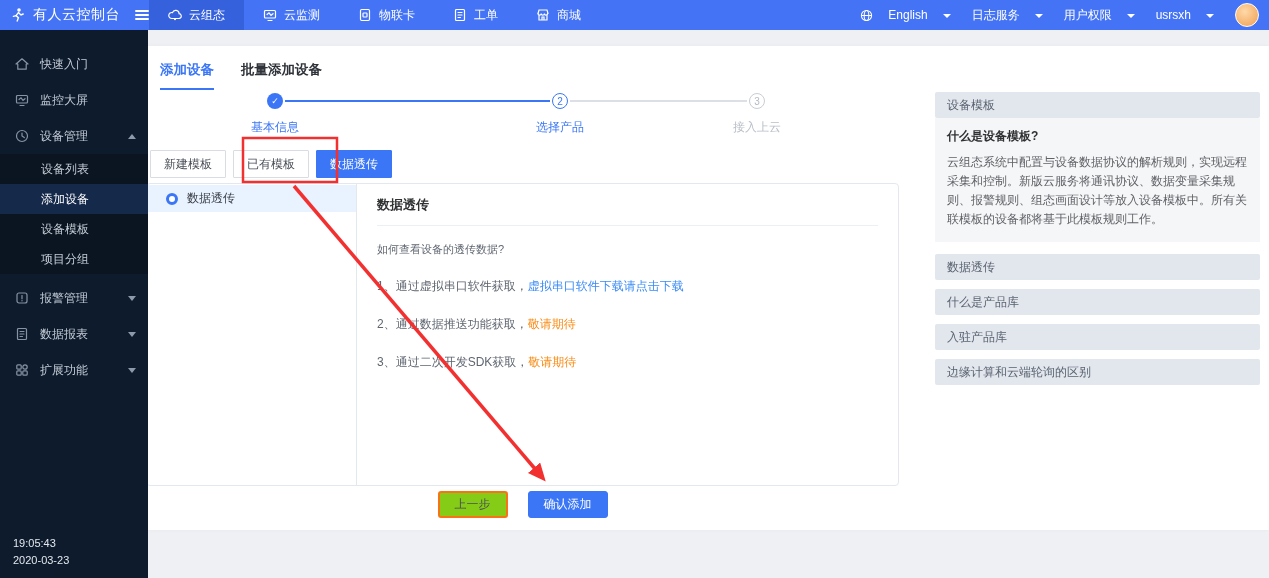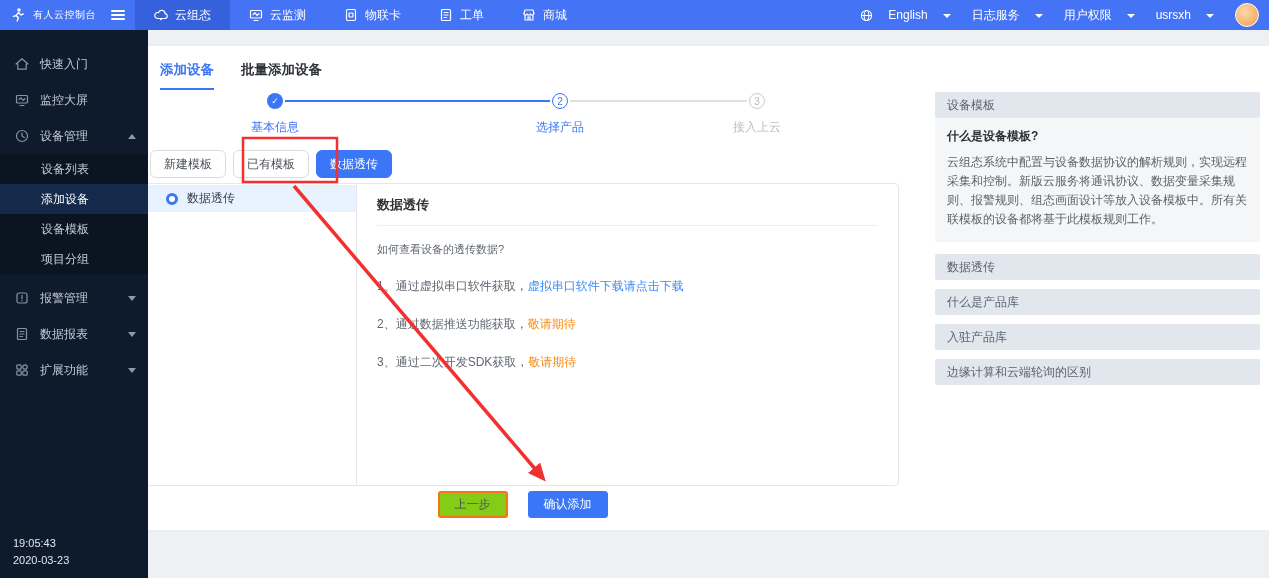--- a/index.html
+++ b/index.html
@@ -6,24 +6,24 @@
   body{
     width:1269px;height:578px;position:relative;overflow:hidden;
     background:#eef0f3;
     font-family:"Liberation Sans","DejaVu Sans",sans-serif;
     -webkit-font-smoothing:antialiased;
   }
   
   .topbar{position:absolute;top:0;left:0;width:100%;height:30px;background:var(--topbar,#4474f5);
     display:flex;align-items:stretch;color:#fff;font-size:12px;z-index:5}
   .brand{display:flex;align-items:center;gap:7px;padding-left:10px}
-  .brand-title{font-size:10px;letter-spacing:.5px}
+  .brand-title{font-size:14px;letter-spacing:.5px}
   .hamburger{width:14px;height:10px;margin-left:8px;display:flex;flex-direction:column;justify-content:space-between;cursor:pointer}
   .hamburger i{display:block;height:2px;background:#fff;border-radius:1px}
-  .tnav{display:flex;margin-left:10px}
+  .tnav{display:flex;}
   .tnav-item{display:flex;align-items:center;gap:7px;padding:0 19px;cursor:pointer;white-space:nowrap}
   .tnav-item.active{background:#3561dd}
   .tnav-item svg{display:block}
   .top-right{margin-left:auto;display:flex;align-items:center;gap:21px;padding-right:14px}
   .top-menu{display:flex;align-items:center;gap:15px;cursor:pointer;white-space:nowrap}
   .caret{width:0;height:0;border-left:4px solid transparent;border-right:4px solid transparent;border-top:4px solid #fff;margin-top:1px}
   .avatar{width:22px;height:22px;border-radius:50%;background:radial-gradient(circle at 40% 35%,#ffd9a8,#ef9d4e);border:1px solid #fff;flex:none;margin-right:-4px;cursor:pointer}
   
   .sidebar{position:absolute;top:30px;left:0;width:148px;height:548px;background:#0e1b2c;color:#c3cbd6;font-size:12px;z-index:4}
   .side-list{padding-top:16px}
@@ -49,21 +49,21 @@
   .step-circle{position:absolute;top:7px;width:16px;height:16px;border-radius:50%;display:flex;align-items:center;justify-content:center;font-size:10px;box-sizing:border-box}
   .sc1{left:124px;background:var(--primary,#3a76f6);color:#fff;font-size:9px}
   .sc2{left:409px;background:#fff;border:1px solid var(--primary,#3a76f6);color:var(--primary,#3a76f6)}
   .sc3{left:606px;background:#fff;border:1px solid #c8cdd4;color:#b4bac3}
   .step-label{position:absolute;top:33px;width:90px;text-align:center}
   .stl1{left:87px;color:var(--primary,#3a76f6)}
   .stl2{left:372px;color:var(--primary,#3a76f6)}
   .stl3{left:569px;color:#b9bfc8}
   
   .tpl-row{position:absolute;left:7px;top:104px;display:flex;gap:7px}
-  .tpl-btn{height:28px;padding:0 13px;border:1px solid #d9dce1;border-radius:6px;background:#fff;color:#4a4f57;font-size:12px;display:flex;align-items:center;cursor:pointer}
+  .tpl-btn{height:28px;padding:0 13px;border:1px solid #d9dce1;border-radius:1px;background:#fff;color:#4a4f57;font-size:12px;display:flex;align-items:center;cursor:pointer}
   .tpl-btn.active{background:var(--primary,#3a76f6);border-color:var(--primary,#3a76f6);color:#fff}
   
   .panel{position:absolute;left:3px;top:137px;width:753px;height:303px;border:1px solid #e3e7ee;border-radius:4px;display:flex;box-sizing:border-box;overflow:hidden}
   .panel-left{width:209px;flex:none;border-right:1px solid #e3e7ee;padding-top:1px}
   .sel-row{height:27px;background:#e9f2ff;display:flex;align-items:center;gap:9px;padding-left:19px;cursor:pointer;font-size:12px;color:#3b4048}
   .radio{width:12px;height:12px;border-radius:50%;border:3.5px solid var(--primary,#3a76f6);background:#fff;box-sizing:border-box;flex:none}
   .panel-right{flex:1;padding:12px 20px;min-width:0}
   .panel-title{font-size:13px;font-weight:bold;color:#303133;padding-bottom:11px;border-bottom:1px solid #eceff4}
   .panel-q{margin-top:16px;font-size:11px;color:#5f6670}
   .panel-item{margin-top:21px;font-size:12px;color:#5f6670}

